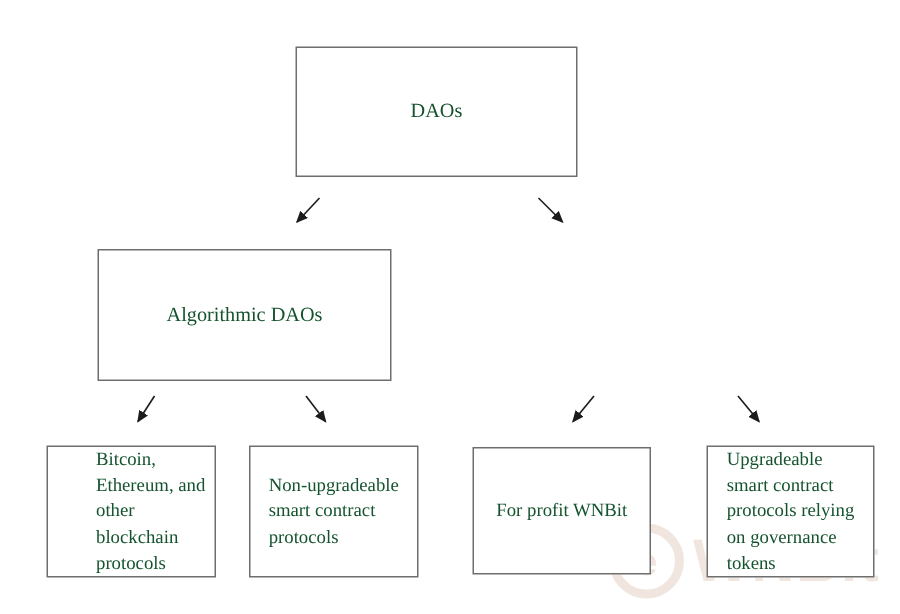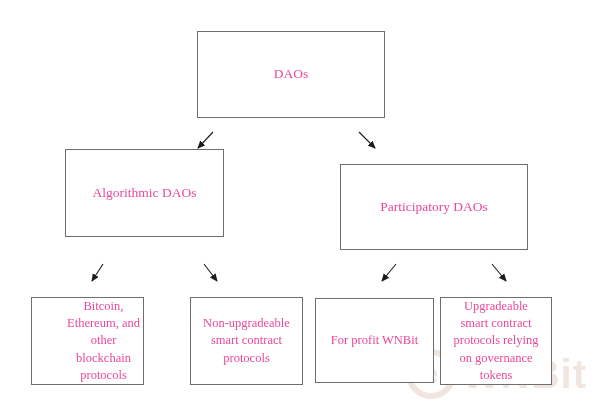--- a/index.html
+++ b/index.html
@@ -13,39 +13,39 @@
     width: 600px;
     height: 409px;
     background: #ffffff;
     overflow: hidden;
   }
   .node {
     position: absolute;
     box-sizing: border-box;
     border: 1px solid #6e6e6e;
     background: #ffffff;
-    color: #ec4899;
+    color: #14532d;
     display: flex;
     align-items: center;
     justify-content: center;
-    text-align: center;
+    text-align: left;
     white-space: pre-line;
     z-index: 2;
     line-height: 1.38;
   }
   .node.lvl-top { font-size: 13.5px; }
   .node.lvl-leaf { font-size: 12.5px; }
 
   #node-daos          { left:197px; top:31px;  width:188px; height:87px; }
-  #node-algorithmic   { left:65px;  top:149px; width:159px; height:88px; }
+  #node-algorithmic   { left:65px;  top:166px; width:196px; height:88px; }
   #node-participatory { left:340px; top:164px; width:188px; height:86px; }
   #node-blockchain    { left:31px;  top:297px; width:113px; height:88px;padding-left:32px; }
-  #node-nonupgrade    { left:166px; top:297px; width:113px; height:88px;margin-left:24px; }
+  #node-nonupgrade    { left:166px; top:297px; width:113px; height:88px; }
   #node-forprofit     { left:315px; top:298px; width:119px; height:85px; }
-  #node-upgradeable   { left:440px; top:297px; width:112px; height:88px; }
+  #node-upgradeable   { left:471px; top:297px; width:112px; height:88px; }
 
   .edges {
     position: absolute;
     left: 0; top: 0;
     width: 600px;
     height: 409px;
     z-index: 1;
     pointer-events: none;
   }
   .edges line {
@@ -111,21 +111,20 @@
     <line x1="103" y1="264" x2="92" y2="281" marker-end="url(#ah)"></line>
     <line x1="204" y1="264" x2="217" y2="281" marker-end="url(#ah)"></line>
     <line x1="396" y1="264" x2="382" y2="281" marker-end="url(#ah)"></line>
     <line x1="492" y1="264" x2="506" y2="281" marker-end="url(#ah)"></line>
   </svg>
 
   <div class="node lvl-top" id="node-daos">DAOs</div>
 
   <div class="node lvl-top" id="node-algorithmic">Algorithmic DAOs</div>
 
-  <div class="node lvl-top" id="node-participatory">Participatory DAOs</div>
 
   <div class="node lvl-leaf" id="node-blockchain">Bitcoin,
 Ethereum, and
 other blockchain
 protocols</div>
 
   <div class="node lvl-leaf" id="node-nonupgrade">Non-upgradeable
 smart contract
 protocols</div>
 

